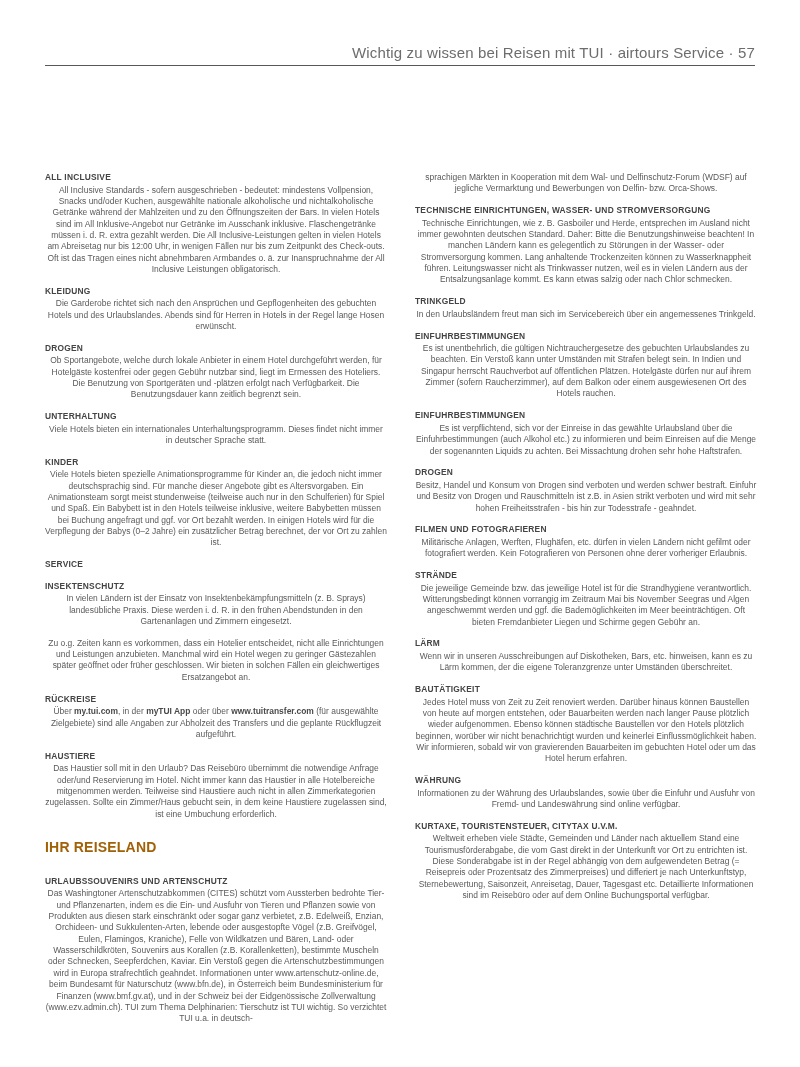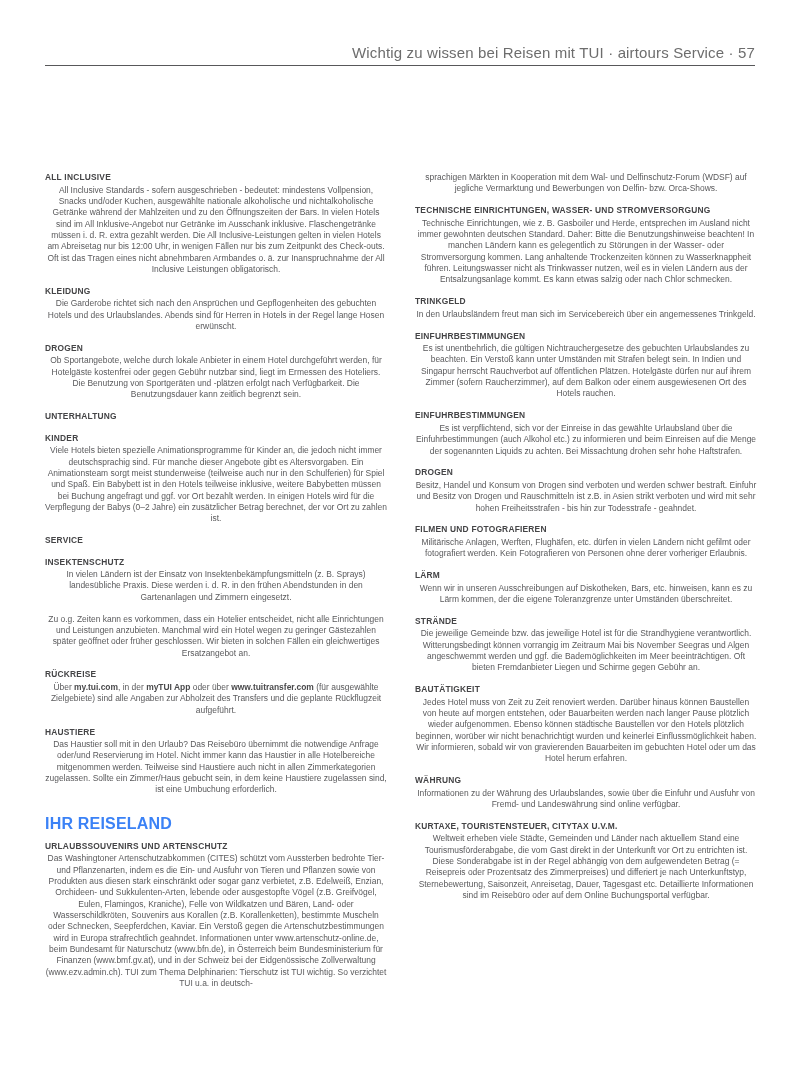--- a/index.html
+++ b/index.html
@@ -84,25 +84,25 @@
     text-align: center;
     hyphens: none;
   }
   .sec-body b {
     font-weight: bold;
     color: #4a4a4c;
   }
 
   
   .land-title {
-    font-size: 16px;
+    font-size: 14px;
     font-weight: bold;
-    color: #3b82f6;
+    color: #a16207;
     letter-spacing: 0.2px;
-    margin: 19px 0 9px 0;
+    margin: 19px 0 20px 0;
     line-height: 17px;
   }
 </style>
 </head>
 <body>
 
 <div class="page">
 
   <div class="header">
     <div class="header-text">Wichtig zu wissen bei Reisen mit TUI  ·  airtours Service  ·  57</div>
@@ -120,20 +120,21 @@
           <div class="sec">
             <div class="sec-head">KLEIDUNG</div>
             <p class="sec-body">Die Garderobe richtet sich nach den Ansprüchen und Gepflogenheiten des gebuchten Hotels und des Urlaubslandes. Abends sind für Herren in Hotels in der Regel lange Hosen erwünscht.</p>
           </div>
           <div class="sec">
             <div class="sec-head">DROGEN</div>
             <p class="sec-body">Ob Sportangebote, welche durch lokale Anbieter in einem Hotel durchgeführt werden, für Hotelgäste kostenfrei oder gegen Gebühr nutzbar sind, liegt im Ermessen des Hoteliers. Die Benutzung von Sportgeräten und -plätzen erfolgt nach Verfügbarkeit. Die Benutzungsdauer kann zeitlich begrenzt sein.</p>
           </div>
           <div class="sec">
             <div class="sec-head">UNTERHALTUNG</div>
+            <p class="sec-body">Viele Hotels bieten ein internationales Unterhaltungsprogramm. Dieses findet nicht immer in deutscher Sprache statt.</p>
           </div>
           <div class="sec">
             <div class="sec-head">KINDER</div>
             <p class="sec-body">Viele Hotels bieten spezielle Animationsprogramme für Kinder an, die jedoch nicht immer deutschsprachig sind. Für manche dieser Angebote gibt es Altersvorgaben. Ein Animationsteam sorgt meist stundenweise (teilweise auch nur in den Schulferien) für Spiel und Spaß. Ein Babybett ist in den Hotels teilweise inklusive, weitere Babybetten müssen bei Buchung angefragt und ggf. vor Ort bezahlt werden. In einigen Hotels wird für die Verpflegung der Babys (0–2 Jahre) ein zusätzlicher Betrag berechnet, der vor Ort zu zahlen ist.</p>
           </div>
           <div class="sec">
             <div class="sec-head">SERVICE</div>
           </div>
           <div class="sec">
             <div class="sec-head">INSEKTENSCHUTZ</div>
@@ -184,28 +185,28 @@
           </div>
           <div class="sec">
             <div class="sec-head">DROGEN</div>
             <p class="sec-body">Besitz, Handel und Konsum von Drogen sind verboten und werden schwer bestraft. Einfuhr und Besitz von Drogen und Rauschmitteln ist z.B. in Asien strikt verboten und wird mit sehr hohen Freiheitsstrafen - bis hin zur Todesstrafe - geahndet.</p>
           </div>
           <div class="sec">
             <div class="sec-head">FILMEN UND FOTOGRAFIEREN</div>
             <p class="sec-body">Militärische Anlagen, Werften, Flughäfen, etc. dürfen in vielen Ländern nicht gefilmt oder fotografiert werden. Kein Fotografieren von Personen ohne derer vorheriger Erlaubnis.</p>
           </div>
           <div class="sec">
+            <div class="sec-head">STRÄNDE</div>
+            <p class="sec-body">Die jeweilige Gemeinde bzw. das jeweilige Hotel ist für die Strandhygiene verantwortlich. Witterungsbedingt können vorrangig im Zeitraum Mai bis November Seegras und Algen angeschwemmt werden und ggf. die Bademöglichkeiten im Meer beeinträchtigen. Oft bieten Fremdanbieter Liegen und Schirme gegen Gebühr an.</p>
+          </div>
+          <div class="sec">
             <div class="sec-head">LÄRM</div>
             <p class="sec-body">Wenn wir in unseren Ausschreibungen auf Diskotheken, Bars, etc. hinweisen, kann es zu Lärm kommen, der die eigene Toleranzgrenze unter Umständen überschreitet.</p>
           </div>
           <div class="sec">
-            <div class="sec-head">STRÄNDE</div>
-            <p class="sec-body">Die jeweilige Gemeinde bzw. das jeweilige Hotel ist für die Strandhygiene verantwortlich. Witterungsbedingt können vorrangig im Zeitraum Mai bis November Seegras und Algen angeschwemmt werden und ggf. die Bademöglichkeiten im Meer beeinträchtigen. Oft bieten Fremdanbieter Liegen und Schirme gegen Gebühr an.</p>
-          </div>
-          <div class="sec">
             <div class="sec-head">BAUTÄTIGKEIT</div>
             <p class="sec-body">Jedes Hotel muss von Zeit zu Zeit renoviert werden. Darüber hinaus können Baustellen von heute auf morgen entstehen, oder Bauarbeiten werden nach langer Pause plötzlich wieder aufgenommen. Ebenso können städtische Baustellen vor den Hotels plötzlich beginnen, worüber wir nicht benachrichtigt wurden und keinerlei Einflussmöglichkeit haben. Wir informieren, sobald wir von gravierenden Bauarbeiten im gebuchten Hotel oder um das Hotel herum erfahren.</p>
           </div>
           <div class="sec">
             <div class="sec-head">WÄHRUNG</div>
             <p class="sec-body">Informationen zu der Währung des Urlaubslandes, sowie über die Einfuhr und Ausfuhr von Fremd- und Landeswährung sind online verfügbar.</p>
           </div>
           <div class="sec">
             <div class="sec-head">KURTAXE, TOURISTENSTEUER, CITYTAX U.V.M.</div>
             <p class="sec-body">Weltweit erheben viele Städte, Gemeinden und Länder nach aktuellem Stand eine Tourismusförderabgabe, die vom Gast direkt in der Unterkunft vor Ort zu entrichten ist. Diese Sonderabgabe ist in der Regel abhängig von dem aufgewendeten Betrag (= Reisepreis oder Prozentsatz des Zimmerpreises) und differiert je nach Unterkunftstyp, Sternebewertung, Saisonzeit, Anreisetag, Dauer, Tagesgast etc. Detaillierte Informationen sind im Reisebüro oder auf dem Online Buchungsportal verfügbar.</p>

